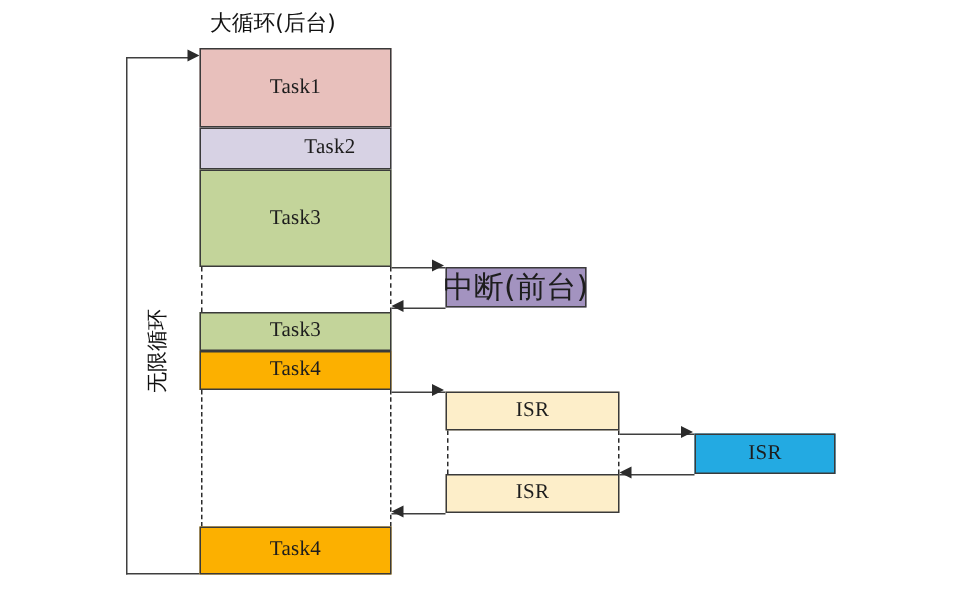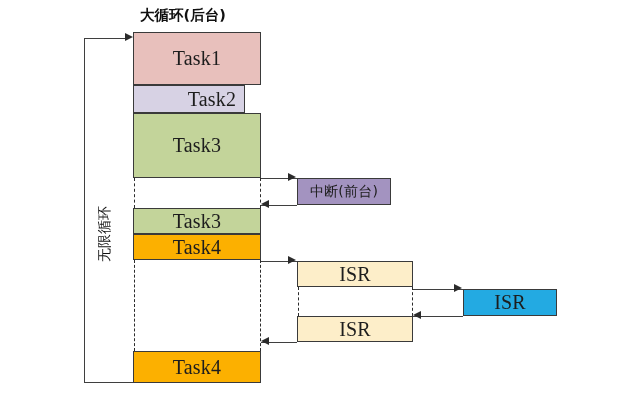--- a/index.html
+++ b/index.html
@@ -10,34 +10,33 @@
     overflow:hidden;
     position:relative;
   }
   #stage{position:absolute;left:0;top:0;width:641px;height:405px;}
 
   .box{
     position:absolute;
     box-sizing:border-box;
     border:1.3px solid #3a3a3a;
     display:flex;align-items:center;justify-content:center;
-    font-size:20px;
+    font-size:14px;
     color:#1d1d1d;
     letter-spacing:.2px;
     white-space:nowrap;
   }
-  .cjk{font-family:"DejaVu Sans","Liberation Sans",sans-serif;font-size:14px;}
+  .cjk{font-family:"DejaVu Sans","Liberation Sans",sans-serif;font-size:20px;}
 
   .lbl{
     position:absolute;
     font-family:"DejaVu Sans","Liberation Sans",sans-serif;
     font-size:14.5px;
     color:#111;
     white-space:nowrap;
-    font-weight:bold;
   }
   .vlbl{
     position:absolute;
     font-family:"DejaVu Sans","Liberation Sans",sans-serif;
     font-size:14px;
     color:#111;
     white-space:nowrap;
     transform-origin:0 0;
     transform:rotate(-90deg);
   }
@@ -63,21 +62,21 @@
   <div class="ahr" style="left:125px;top:33.4px;"></div>
 
   <div class="vline" style="left:84px;top:38px;height:345px;"></div>
 
   <div class="hline" style="left:84px;top:382px;width:49px;"></div>
 
   <div class="vlbl" style="left:96px;top:262px;">无限循环</div>
 
   <div class="box" style="left:133px;top:32px;width:128px;height:53px;background:#e8c0bc;">Task1</div>
 
-  <div class="box" style="left:133px;top:85px;width:112px;height:28px;background:#d7d2e4;padding-left:46px;">Task2</div>
+  <div class="box" style="left:133px;top:85px;width:128px;height:28px;background:#d7d2e4;padding-left:46px;">Task2</div>
 
   <div class="box" style="left:133px;top:113px;width:128px;height:65px;background:#c3d49a;">Task3</div>
 
   <div class="dash" style="left:133.5px;top:178px;height:30px;"></div>
   <div class="dash" style="left:260px;top:178px;height:30px;"></div>
 
   <div class="box" style="left:133px;top:208px;width:128px;height:26px;background:#c3d49a;">Task3</div>
 
   <div class="box" style="left:133px;top:234px;width:128px;height:26px;background:#fcb000;">Task4</div>
 

